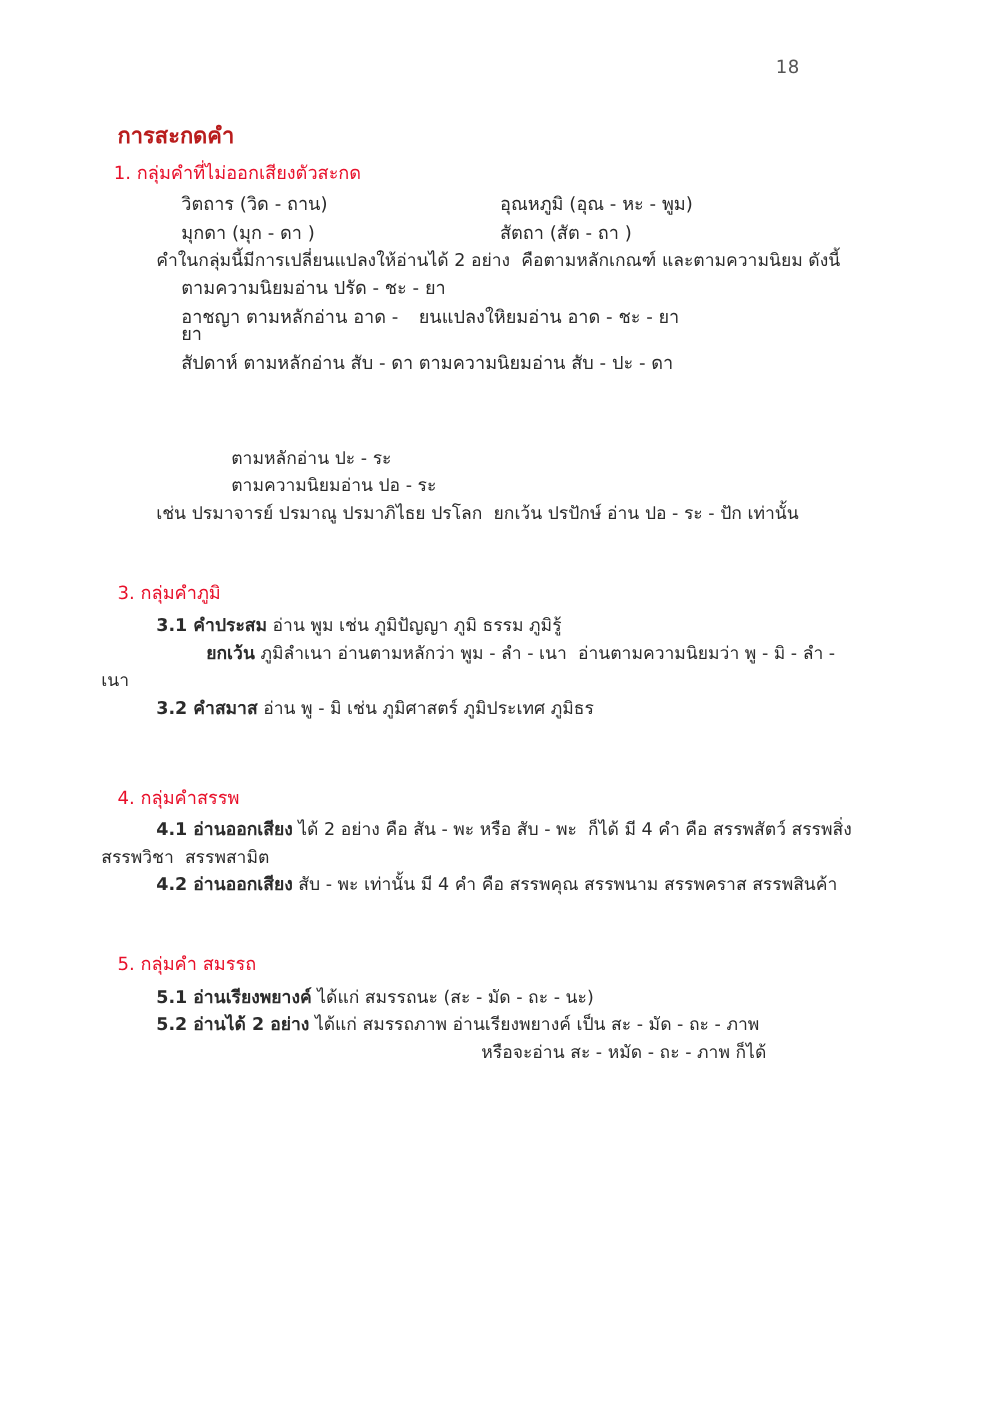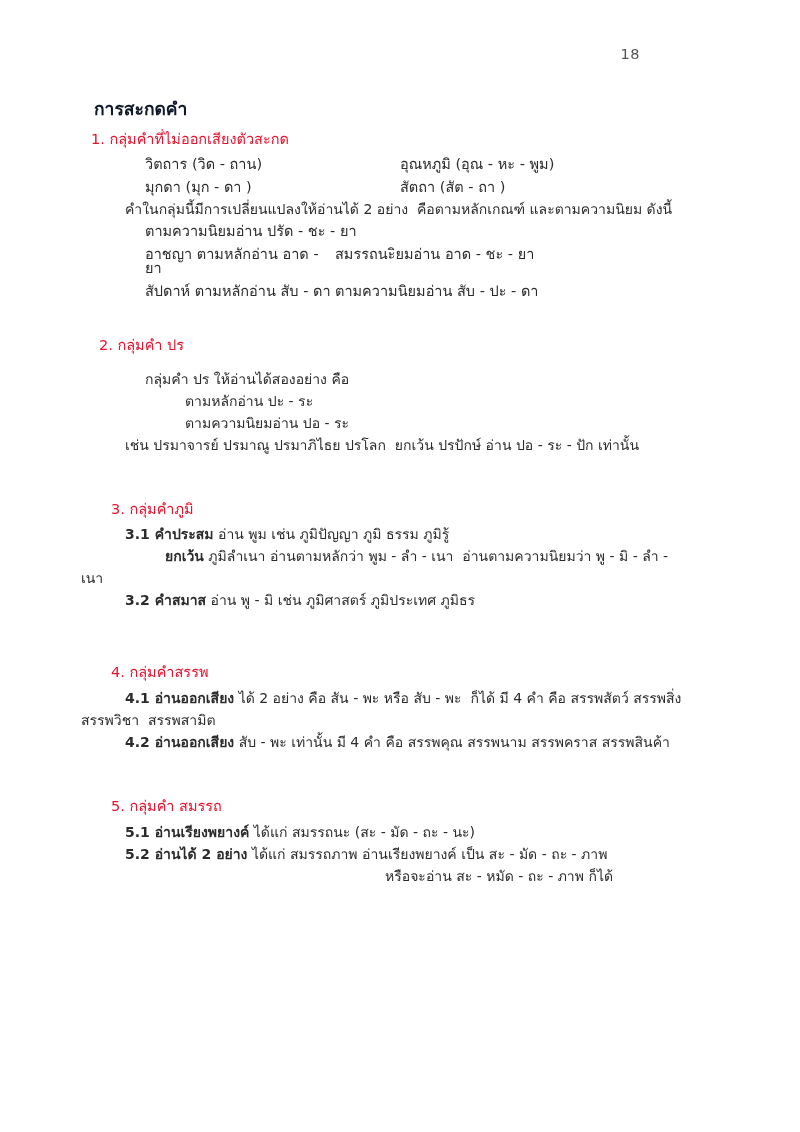--- a/index.html
+++ b/index.html
@@ -37,21 +37,21 @@
 
   
   .content {
     position: absolute;
     top: 98px;
     left: 85px;
     width: 630px;
   }
 
   .doc-title {
-    color: #0f172a;
+    color: #b91c1c;
     font-weight: bold;
     font-size: 17.5px;
     margin: 0 0 9px 9px;
     line-height: 1.3;
   }
 
   .section-head {
     color: #e8102a;
     font-weight: normal;
     font-size: 14.5px;
@@ -73,21 +73,21 @@
   }
 
   .gap-sm { height: 8px; }
   .gap-md { height: 18px; }
   .gap-xl { height: 30px; }
 
   
   .ind-0  { margin-left: 0px; }
   .ind-1  { margin-left: 6px; }
   .ind-2  { margin-left: 14px; }
-  .ind-3  { margin-left: 26px; }
+  .ind-3  { margin-left: 9px; }
   .ind-4  { margin-left: 40px; }
   .ind-5  { margin-left: 60px; }
   .ind-6  { margin-left: 80px; }
   .ind-7  { margin-left: 100px; }
   .ind-8  { margin-left: 300px; }
 
   
   .pair-row {
     display: flex;
     font-size: 14.5px;
@@ -151,39 +151,37 @@
       <div class="line ind-4">คำในกลุ่มนี้มีการเปลี่ยนแปลงให้อ่านได้ 2 อย่าง  คือตามหลักเกณฑ์ และตามความนิยม ดังนี้</div>
       <div class="gap-sm"></div>
 
       <div class="split-row">
         <span class="s-b">ตามความนิยมอ่าน ปรัด - ชะ - ยา</span>
       </div>
       <div class="gap-sm"></div>
 
       <div class="split-row">
         <span class="s-a">อาชญา ตามหลักอ่าน อาด - ยา</span>
-        <span class="s-b">สมรรถนะิยมอ่าน อาด - ชะ - ยา</span>
+        <span class="s-b">ยนแปลงใหิยมอ่าน อาด - ชะ - ยา</span>
       </div>
       <div class="gap-sm"></div>
 
       <div class="split-row">
         <span class="s-a">สัปดาห์ ตามหลักอ่าน สับ - ดา</span>
         <span class="s-b">ตามความนิยมอ่าน สับ - ปะ - ดา</span>
       </div>
     </div>
 
     <div class="gap-xl"></div>
     <div class="gap-sm"></div>
 
     <div class="section">
-      <div class="section-head ind-2">2. กลุ่มคำ ปร</div>
-      <div class="gap-sm"></div>
-      <div class="gap-sm"></div>
-
-      <div class="line ind-5">กลุ่มคำ ปร ให้อ่านได้สองอย่าง คือ</div>
+      <div class="gap-sm"></div>
+      <div class="gap-sm"></div>
+
       <div class="gap-sm"></div>
 
       <div class="line ind-7">ตามหลักอ่าน ปะ - ระ</div>
       <div class="gap-sm"></div>
 
       <div class="line ind-7">ตามความนิยมอ่าน ปอ - ระ</div>
       <div class="gap-sm"></div>
 
       <div class="line ind-4">เช่น ปรมาจารย์ ปรมาณู ปรมาภิไธย ปรโลก  ยกเว้น ปรปักษ์ อ่าน ปอ - ระ - ปัก เท่านั้น</div>
     </div>

